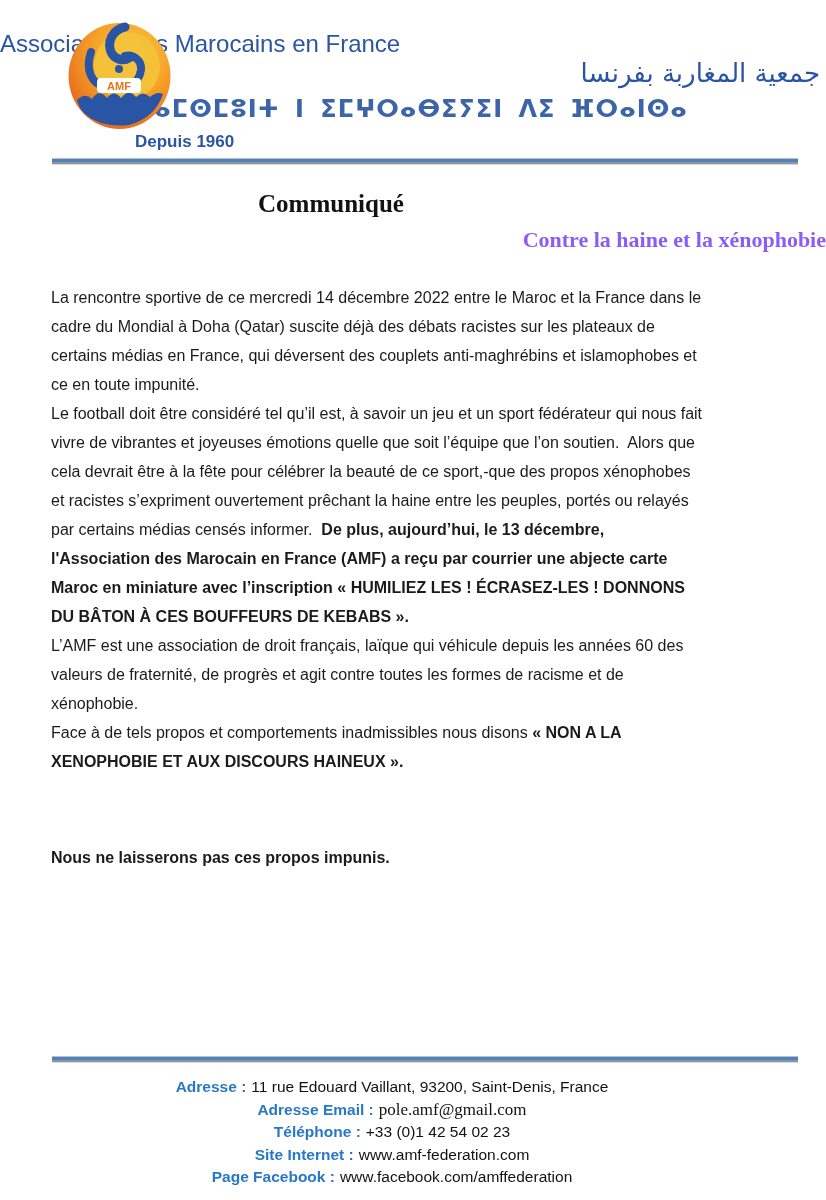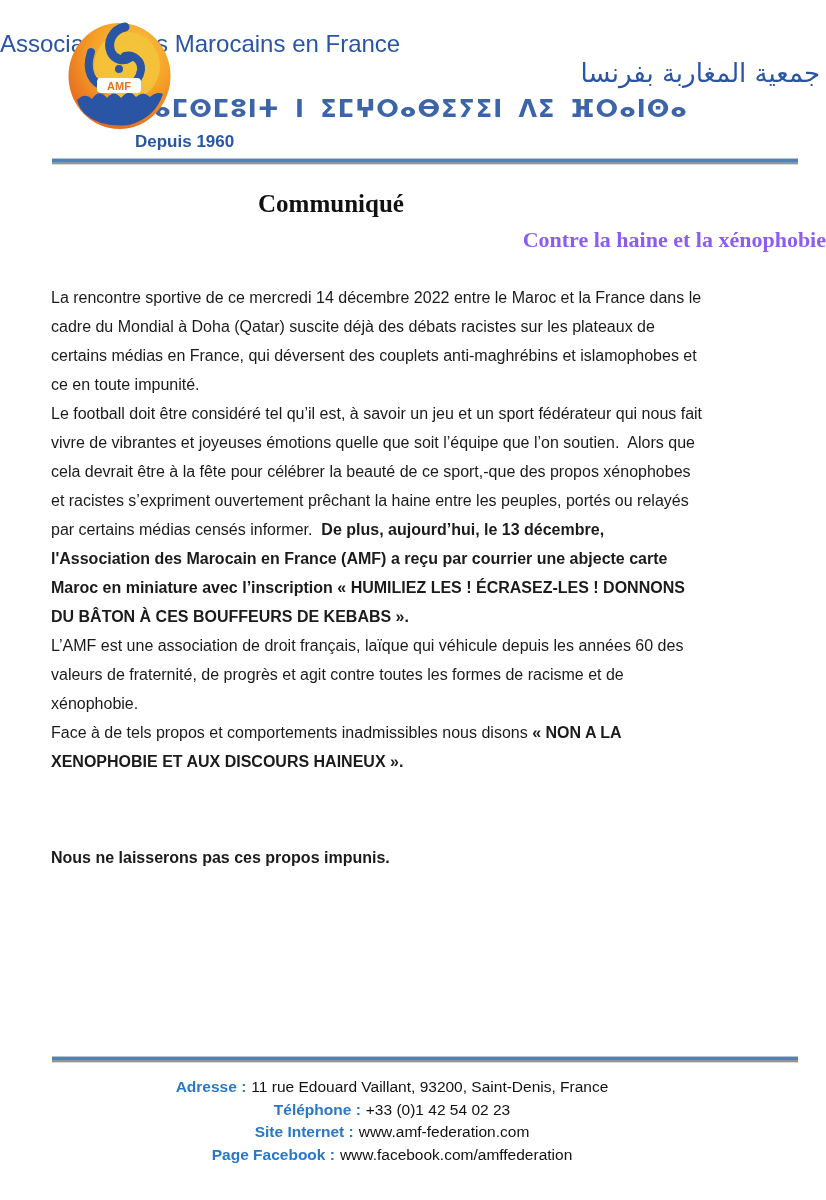--- a/index.html
+++ b/index.html
@@ -92,18 +92,19 @@
       <div class="bodyline"><span>valeurs de fraternité, de progrès et agit contre toutes les formes de racisme et de</span></div>
       <div class="bodyline"><span>xénophobie.</span></div>
       <div class="bodyline"><span>Face à de tels propos et comportements inadmissibles nous disons </span><span class="b">« NON A LA</span></div>
       <div class="bodyline"><span class="b">XENOPHOBIE ET AUX DISCOURS HAINEUX ».</span></div>
       <div class="bodyline" style="margin-top: 67px;"><span class="b">Nous ne laisserons pas ces propos impunis.</span></div>
     </div>
 
   <div class="hbar bottom"></div>
   <div class="footer-rows">
       <div class="footrow"><span class="flabel">Adresse :</span><span class="fvalue">11 rue Edouard Vaillant, 93200, Saint-Denis, France</span></div>
+      <div class="footrow"><span class="flabel">Adresse Email :</span><span class="fvalue serif">pole.amf@gmail.com</span></div>
       <div class="footrow"><span class="flabel">Téléphone :</span><span class="fvalue">+33 (0)1 42 54 02 23</span></div>
       <div class="footrow"><span class="flabel">Site Internet :</span><span class="fvalue">www.amf-federation.com</span></div>
       <div class="footrow"><span class="flabel">Page Facebook :</span><span class="fvalue">www.facebook.com/amffederation</span></div>
     </div>
 
 </div>
 
 </body></html>

